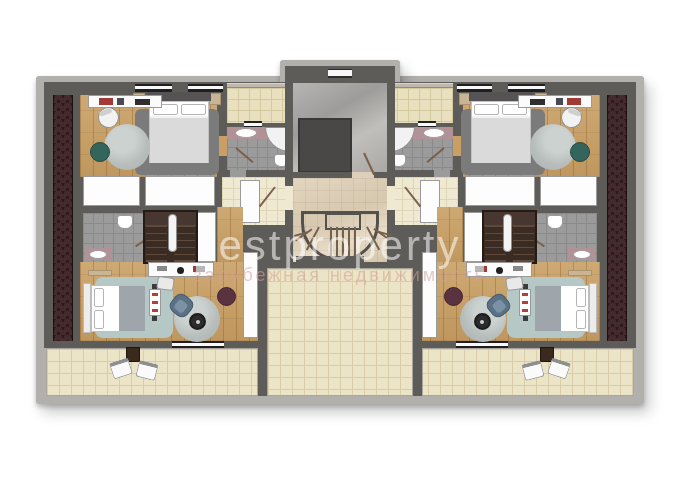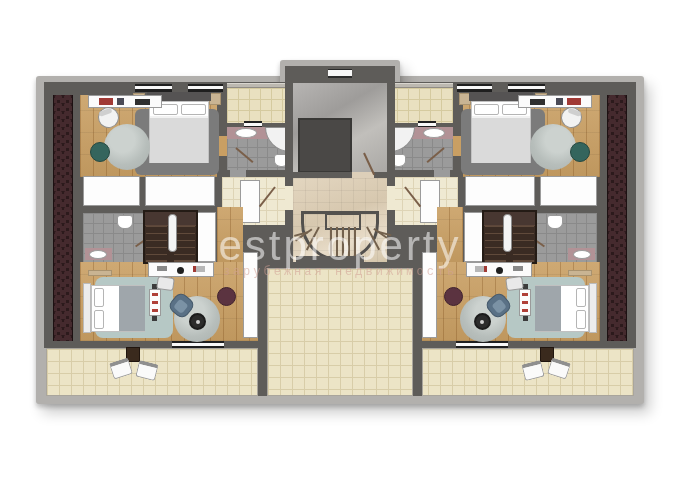--- a/index.html
+++ b/index.html
@@ -299,15 +299,15 @@
     <i style="left:69px;top:15px;height:20px;transform:rotate(-55deg);"></i>
     <i style="left:73px;top:18px;height:14px;transform:rotate(-75deg);"></i>
   </div>
   <div class="e wall" style="left:296px;top:256px;width:68px;height:14px;"></div>
 
   <div class="e tileT" style="left:267px;top:268px;width:146px;height:128px;"></div>
   <div class="e wall" style="left:258px;top:268px;width:9px;height:128px;"></div>
   <div class="e wall" style="left:413px;top:268px;width:9px;height:128px;"></div>
 
   <div class="wm" style="top:222px;font-size:42px;letter-spacing:3px;color:rgba(255,255,255,.55);">estproperty</div>
-  <div class="wm" style="top:265px;font-size:12px;letter-spacing:3px;color:rgba(210,160,150,.55);font-family:Liberation Mono, monospace;">зарубежная недвижимость</div>
+  <div class="wm" style="top:265px;font-size:18px;letter-spacing:3px;color:rgba(210,160,150,.55);">зарубежная недвижимость</div>
 
 </div>
 
 </body></html>

